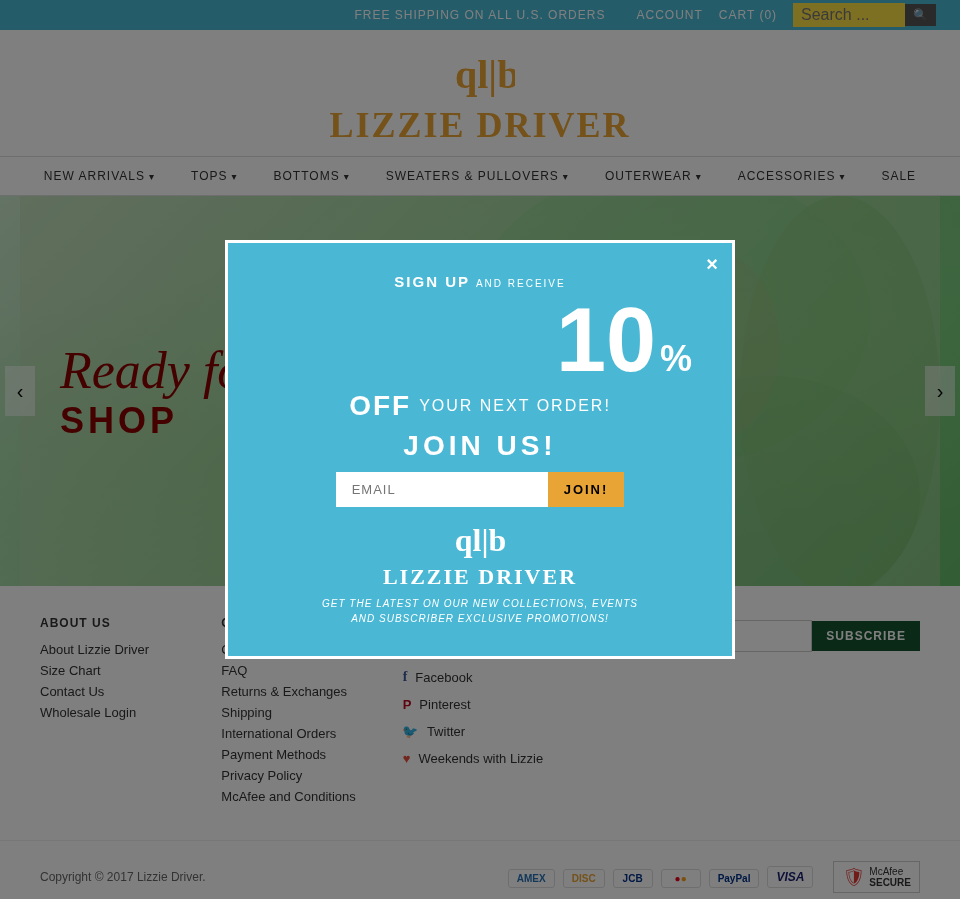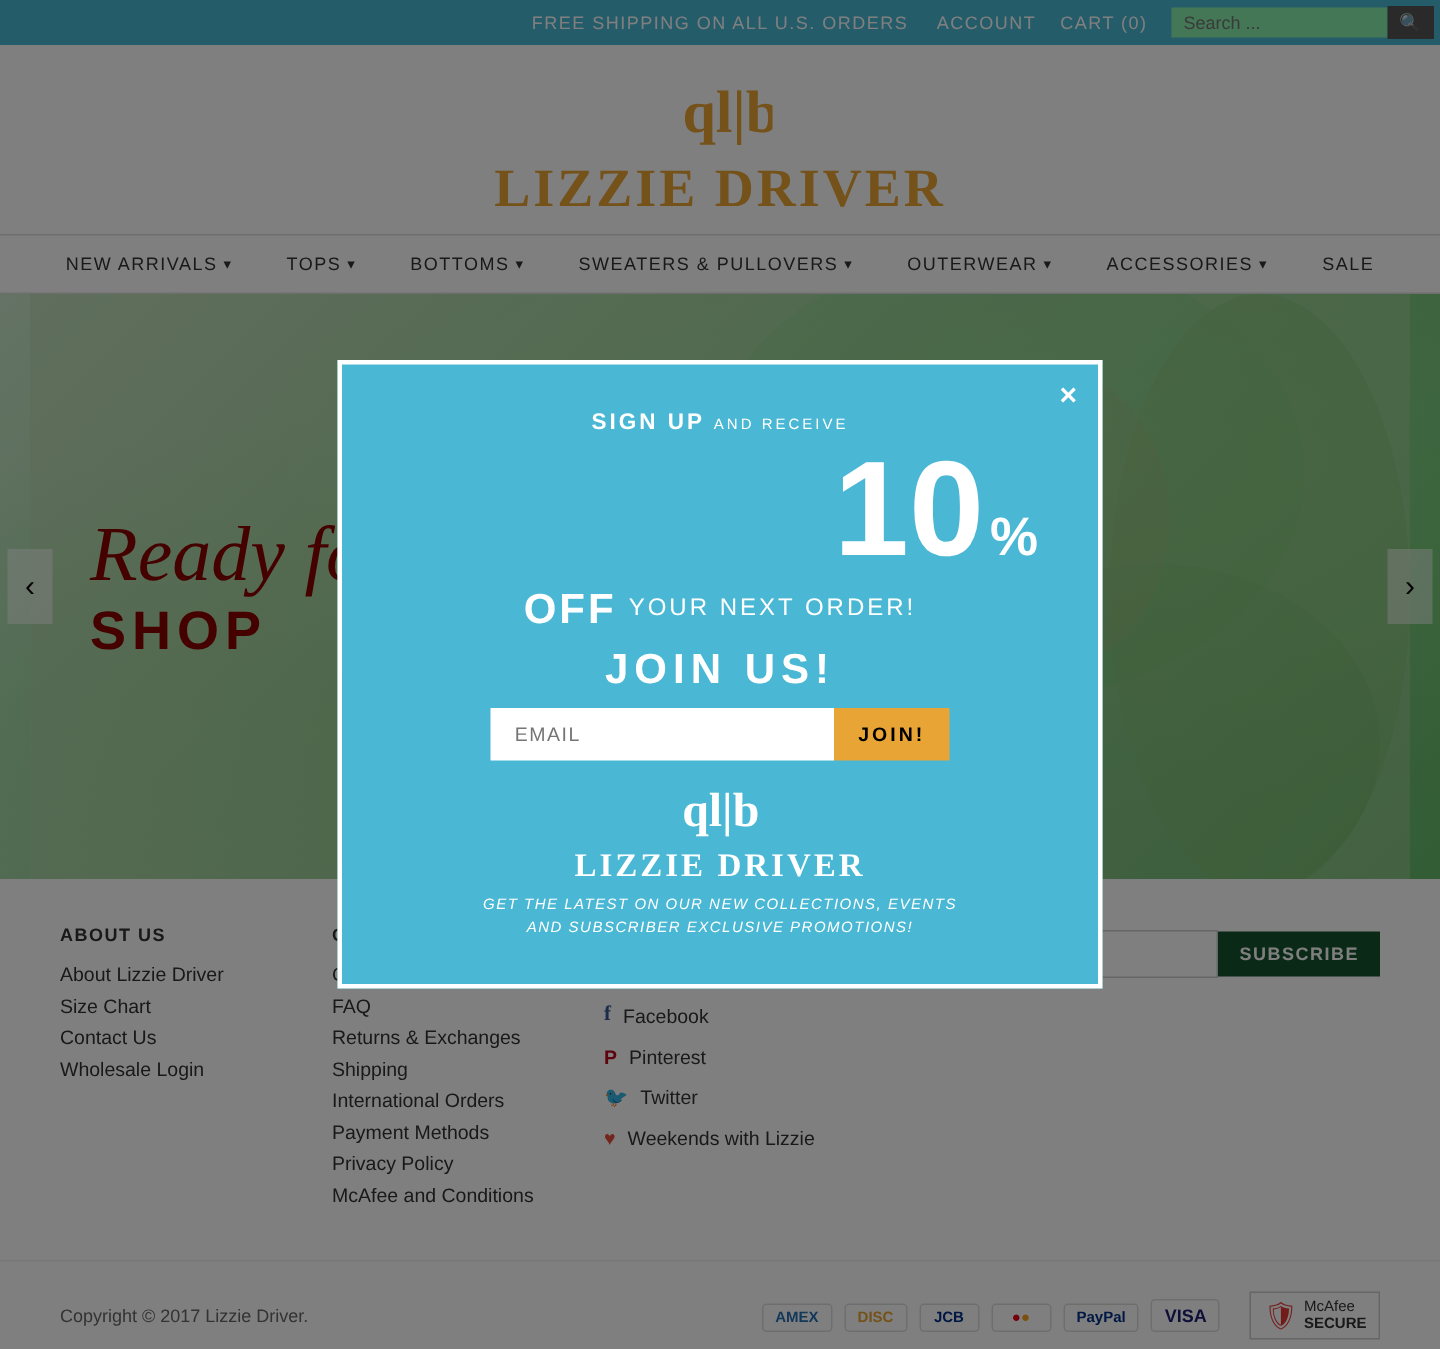--- a/index.html
+++ b/index.html
@@ -13,38 +13,38 @@
       padding: 8px 0;
       font-size: 12px;
       letter-spacing: 1px;
       display: flex;
       align-items: center;
       justify-content: center;
       position: relative;
     }
     .top-bar-right {
       position: absolute;
-      right: 4px;
+      right: 24px;
       display: flex;
       align-items: center;
       gap: 16px;
       font-size: 12px;
     }
     .top-bar-right a { color: #fff; text-decoration: none; }
     .search-box {
       display: flex;
       align-items: center;
     }
     .search-box input {
       padding: 3px 8px;
-      font-size: 12px;
+      font-size: 16px;
       border: none;
       outline: none;
-      width: 144px;
-      background: #86efac;
+      width: 112px;
+      background: #fde047;
       color: #333;
     }
     .search-box button {
       background: #555;
       border: none;
       color: #fff;
       padding: 4px 8px;
       cursor: pointer;
       font-size: 12px;
     }
@@ -337,21 +337,21 @@
       align-items: center;
       justify-content: center;
       gap: 0;
       margin: 10px 0;
     }
     .modal-form input {
       padding: 10px 16px;
       font-size: 13px;
       border: none;
       outline: none;
-      width: 229px;
+      width: 212px;
       letter-spacing: 1px;
       color: #999;
     }
     .modal-form button {
       background: #e8a435;
       color: #000000;
       border: none;
       padding: 10px 16px;
       font-size: 13px;
       font-weight: bold;
@@ -522,21 +522,21 @@
   <span class="footer-copyright">Copyright © 2017 Lizzie Driver.</span>
   <div style="display:flex;align-items:center;">
     <div class="payment-icons">
       <div class="payment-icon" style="color:#2671b2;font-size:10px;font-weight:bold">AMEX</div>
       <div class="payment-icon" style="color:#e8a435;font-size:10px;font-weight:bold">DISC</div>
       <div class="payment-icon" style="color:#003087;font-size:10px;font-weight:bold">JCB</div>
       <div class="payment-icon" style="font-size:10px;font-weight:bold">
         <span style="color:#eb001b">●</span><span style="color:#f79e1b">●</span>
       </div>
       <div class="payment-icon" style="color:#003087;font-size:10px;font-weight:bold">PayPal</div>
-      <div class="payment-icon" style="color:#1a1f71;font-size:12px;font-weight:bold;">VISA</div>
+      <div class="payment-icon" style="color:#1a1f71;font-size:12px;font-weight:bold;font-style:italic">VISA</div>
     </div>
     <div class="mcafee-badge">
       <span class="mcafee-shield">🛡</span>
       <span style="font-size:10px;color:#333;">McAfee<br><strong>SECURE</strong></span>
     </div>
   </div>
 </div>
 
 <div class="modal-overlay">
   <div class="modal">

